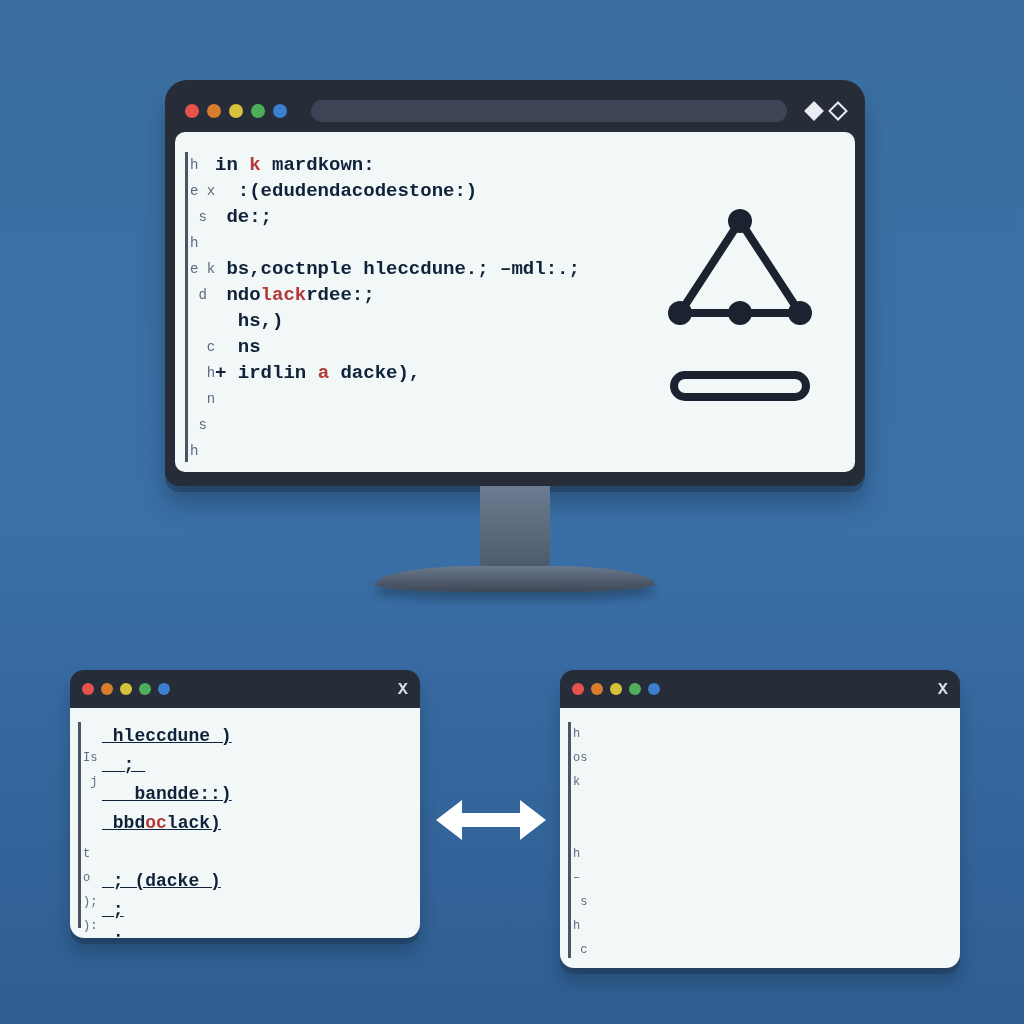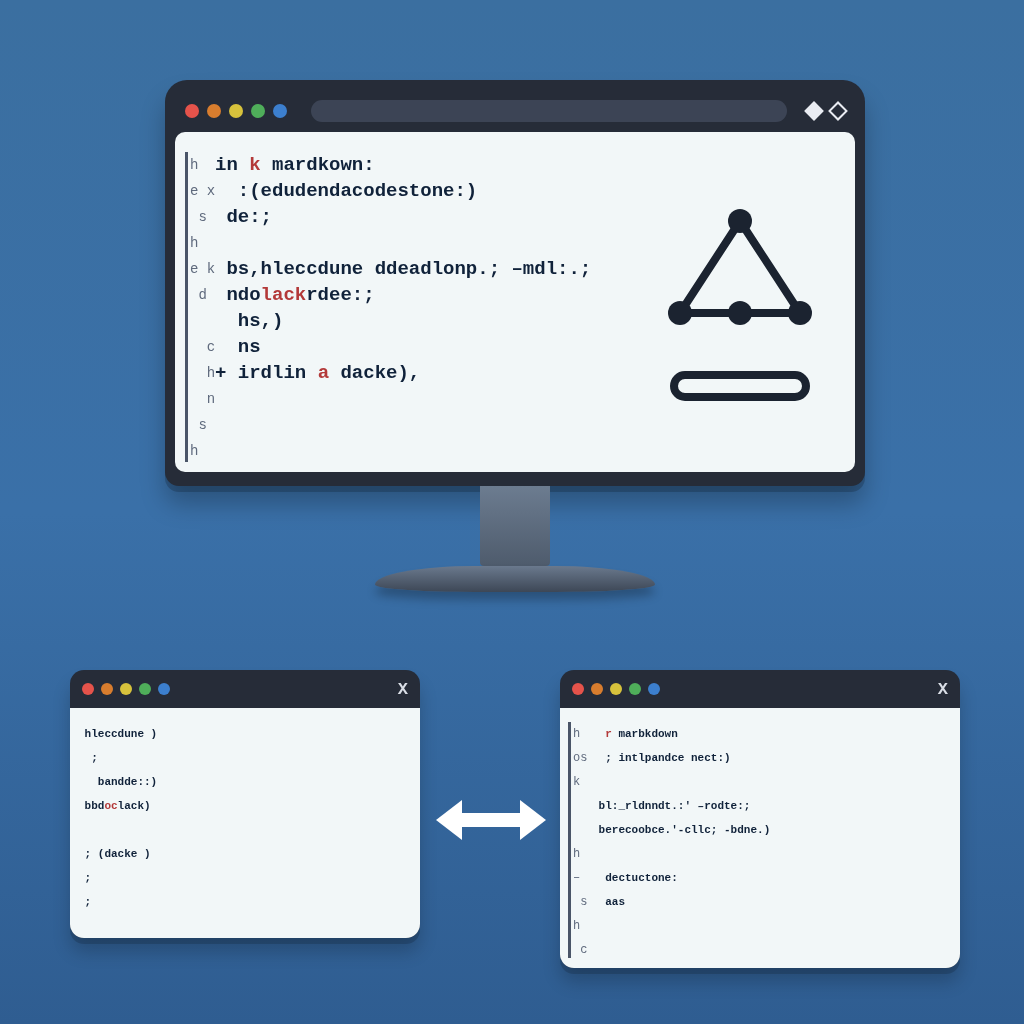--- a/index.html
+++ b/index.html
@@ -118,22 +118,23 @@
     height:230px;
     display:flex;
   }
   .w-gutter{
     font-size:12px;line-height:24px;color:#5f6a7d;
     border-left:3px solid #4a5568;
     padding-left:2px;
     width:24px;white-space:pre;
   }
   .w-code{
-    font-size:11px;line-height:24px;font-weight:bold;color:#10223a;
+    font-size:18px;line-height:29px;font-weight:bold;color:#10223a;
     white-space:pre;
+    text-decoration:underline;
   }
   .win.left{left:70px; top:670px; width:350px;}
   .win.right{left:560px; top:670px; width:400px;}
   .win.right .w-body{height:260px;}
 
   
   .arrow{
     position:absolute;
     left:436px; top:800px;
     width:110px; height:40px;
@@ -186,21 +187,21 @@
 
   c
   h
   n
  s
 h</div>
         <div class="code"><span>in </span><span class="kw">k</span><span> mardkown:
   :(edudendacodestone:)
  de:;
 
- bs,hleccdune ddeadlonp.; –mdl:.;
+ bs,coctnple hleccdune.; –mdl:.;
  ndo</span><span class="kw">lack</span><span>rdee:;
   hs,)
   ns
 + irdlin </span><span class="kw">a</span><span> dacke),</span></div>
       </div>
       <div class="graphic">
         <svg class="tri-svg" viewBox="0 0 170 140">
           <line x1="85" y1="18" x2="25" y2="110" stroke="#1b2330" stroke-width="8" stroke-linecap="round"></line>
           <line x1="85" y1="18" x2="145" y2="110" stroke="#1b2330" stroke-width="8" stroke-linecap="round"></line>
           <line x1="25" y1="110" x2="145" y2="110" stroke="#1b2330" stroke-width="8" stroke-linecap="round"></line>
@@ -222,20 +223,29 @@
     <div class="w-dots">
       <div class="w-dot" style="background:#e5534b"></div>
       <div class="w-dot" style="background:#d87d2e"></div>
       <div class="w-dot" style="background:#d7c23c"></div>
       <div class="w-dot" style="background:#4fae5a"></div>
       <div class="w-dot" style="background:#3c7fce"></div>
     </div>
     <div class="close-x">X</div>
   </div>
   <div class="w-body">
+    <div class="w-gutter">
+Is
+ j
+
+
+t
+o
+);
+):</div>
     <div class="w-code"><span> hleccdune )
   ; 
    bandde::)
  bbd</span><span class="kw">oc</span><span>lack)
 
  ; (dacke )
  ;
  ;</span></div>
   </div>
 </div>
@@ -262,23 +272,14 @@
 os
 k
 
 
 h
 –
  s
 h
  c
 h</div>
-    <div class="w-code"><span>  </span><span class="kw">r</span><span> marbkdown
-  ; intlpandce nect:)
-
- bl:_rldnndt.:' –rodte:;
- berecoobce.'-cllc; -bdne.)
-
-  dectuctone:
-  aas
-</span></div>
   </div>
 </div>
 
 </body></html>

